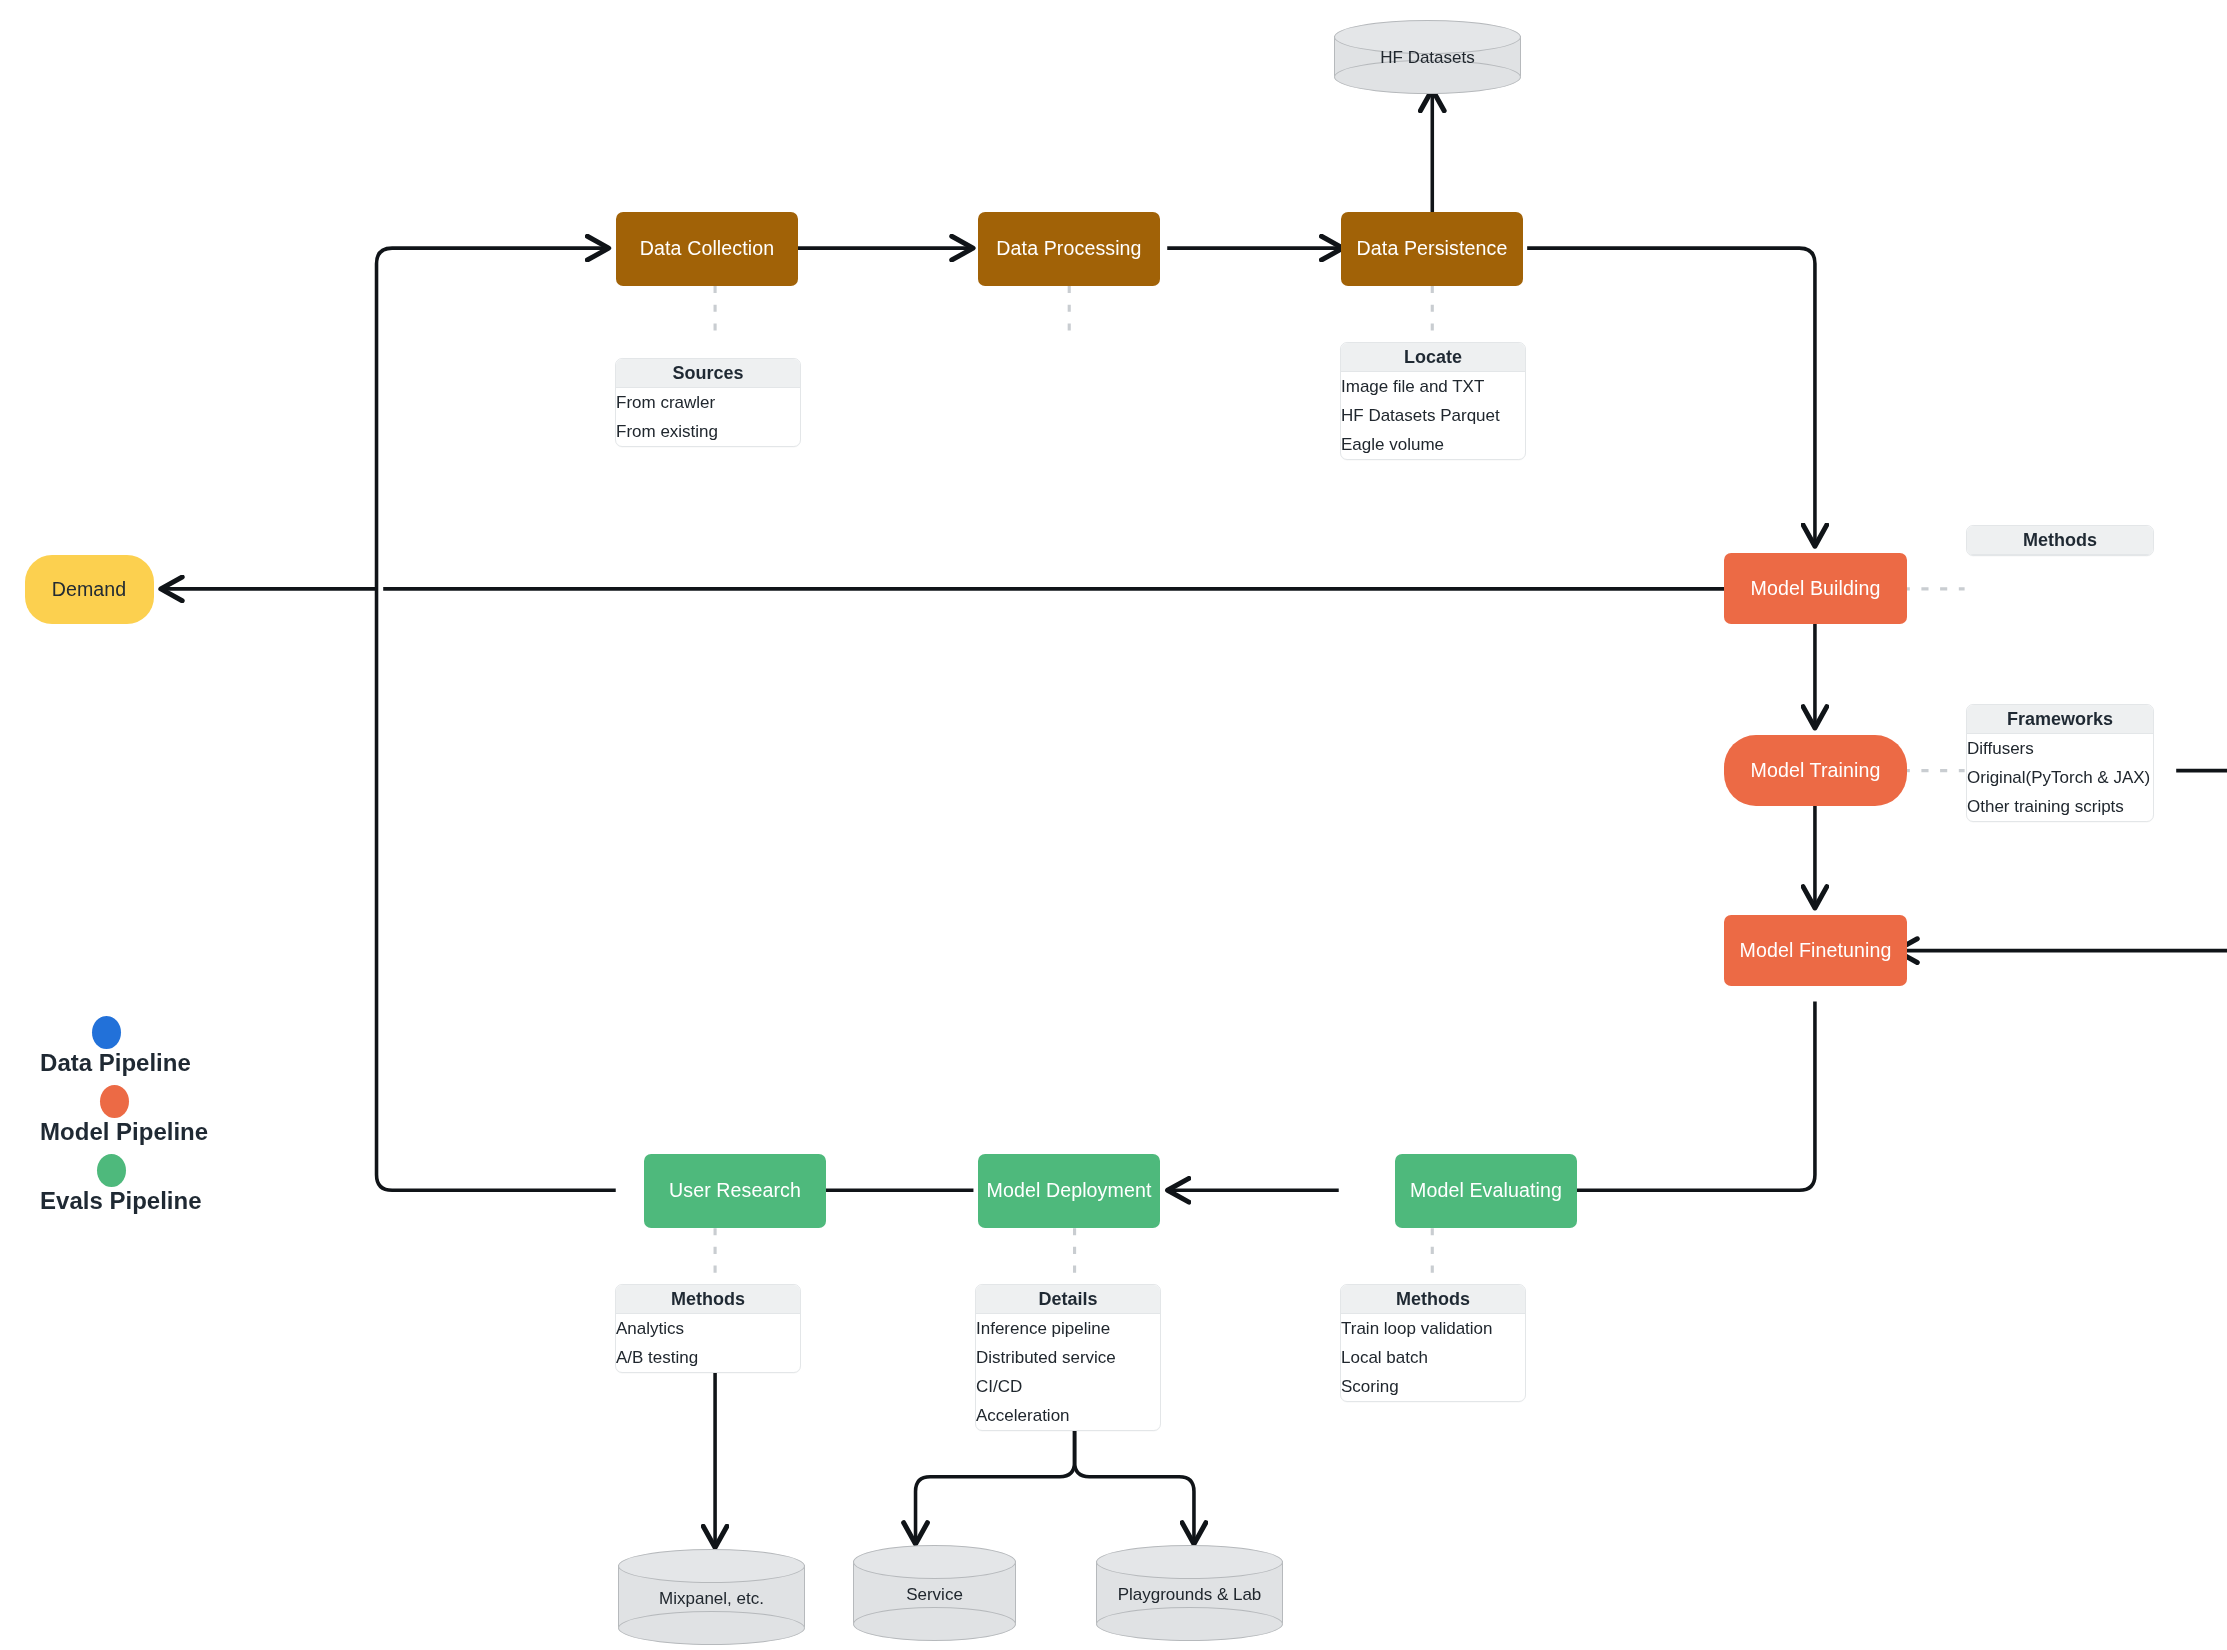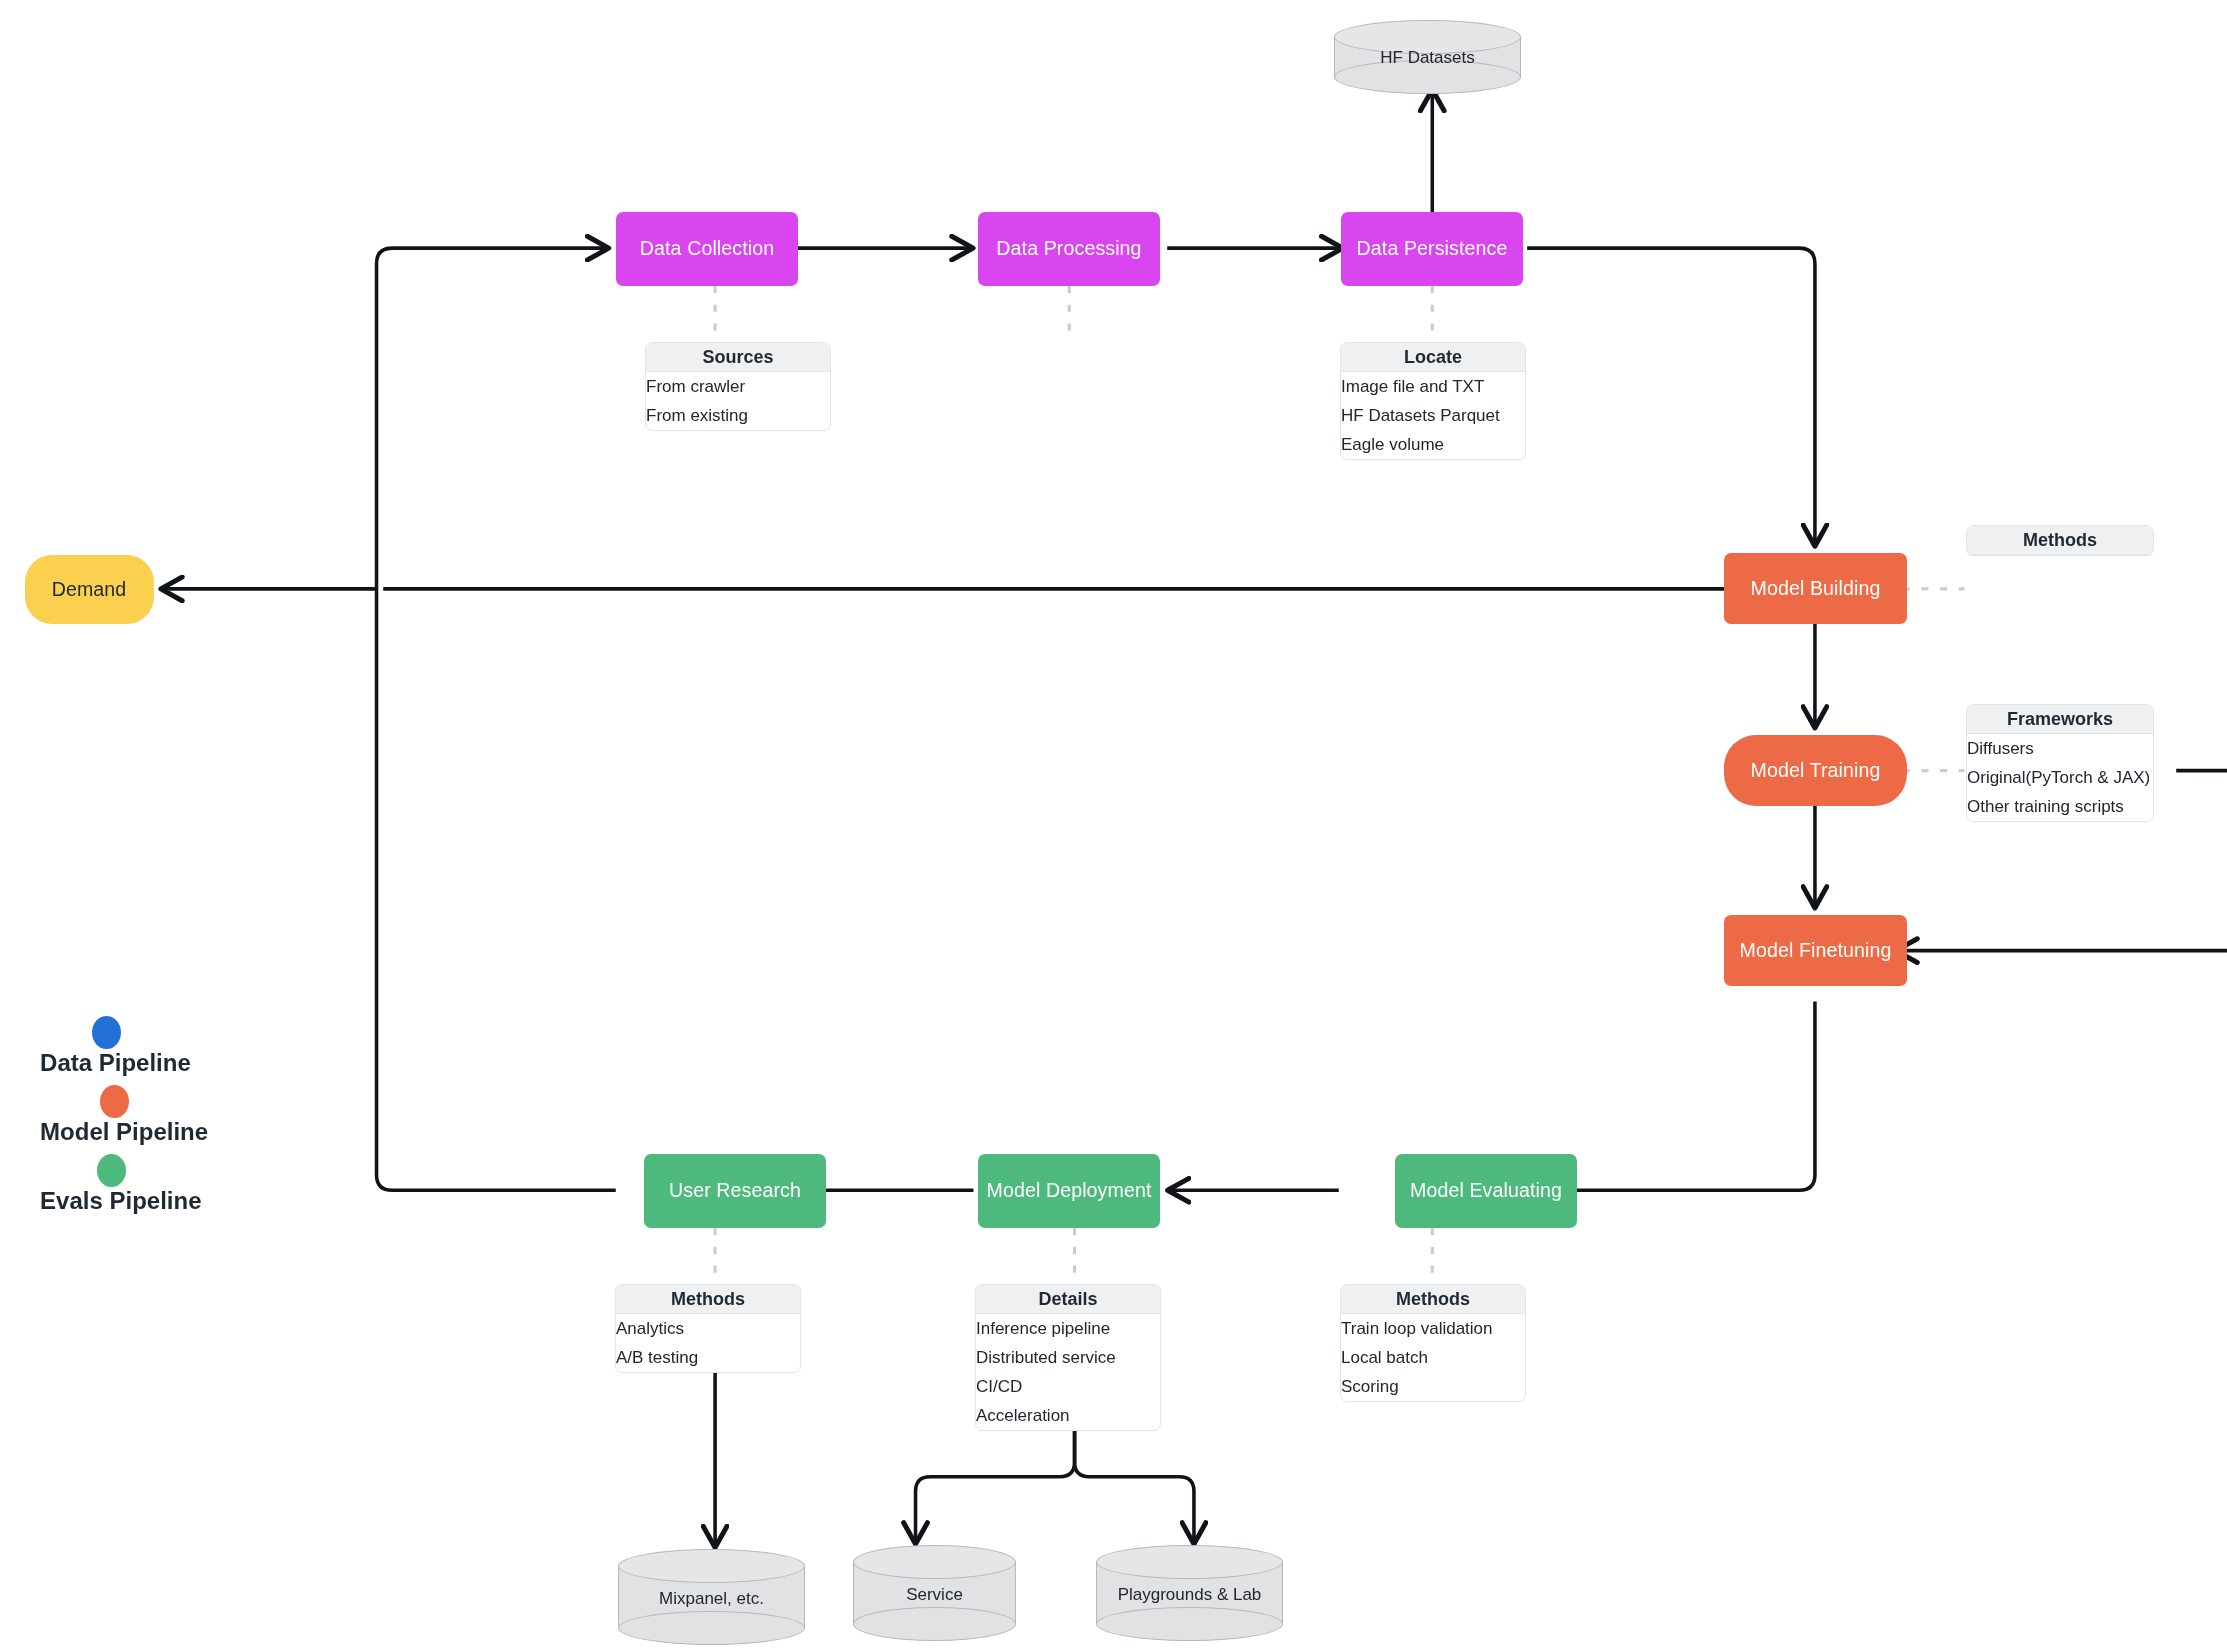--- a/index.html
+++ b/index.html
@@ -2,21 +2,21 @@
 <html style="font-size:7.1px"><head>
 <meta charset="utf-8">
 <style>
   html,body{margin:0;padding:0;background:#ffffff;}
   body{font-family:"Liberation Sans",sans-serif;-webkit-font-smoothing:antialiased;}
   #stage{position:relative;width:2477px;height:1650px;background:#ffffff;overflow:hidden;}
   svg.edges{position:absolute;left:0;top:0;width:2477px;height:1650px;pointer-events:none;}
 
   .node{position:absolute;border-radius:7.1px;display:flex;align-items:center;justify-content:center;
         color:#ffffff;font-size:19.6px;letter-spacing:0.1px;text-align:center;line-height:1.2;}
-  .node.data{background:#d946ef;}
+  .node.data{background:#a16207;}
   .node.model{background:#ec6a45;}
   .node.evals{background:#4eb97c;}
   .node.demand{background:#fcd04f;color:#222b33;border-radius:27px;}
 
   .note{position:absolute;background:#ffffff;border:1.3px solid #e3e6e8;border-radius:7.1px;
         box-shadow:0 0.9px 0 rgba(0,0,0,0.02);overflow:hidden;}
   .note-hd{background:#eef0f1;border-bottom:1.3px solid #e3e6e8;text-align:center;
            font-weight:bold;color:#1f2933;font-size:18px;height:28px;line-height:28px;}
   .note-rows{display:block;}
   .note-row{color:#20272e;font-size:17px;height:29px;line-height:29px;
@@ -120,21 +120,21 @@
   <div class="node evals" style="left:1395px;top:1154px;width:182px;height:74px;">
     <span>Model Evaluating</span>
   </div>
   <div class="node evals" style="left:978px;top:1154px;width:182px;height:74px;">
     <span>Model Deployment</span>
   </div>
   <div class="node evals" style="left:616px;top:1154px;width:182px;height:74px;margin-left:28px;">
     <span>User Research</span>
   </div>
 
-  <div class="note" style="left:615px;top:342px;width:184px;margin-left:30px;">
+  <div class="note" style="left:615px;top:358px;width:184px;">
     <div class="note-hd">Sources</div>
     <div class="note-rows">
       <div class="note-row">From crawler</div>
       <div class="note-row">From existing</div>
     </div>
   </div>
 
 
   <div class="note" style="left:1340px;top:342px;width:184px;">
     <div class="note-hd">Locate</div>

